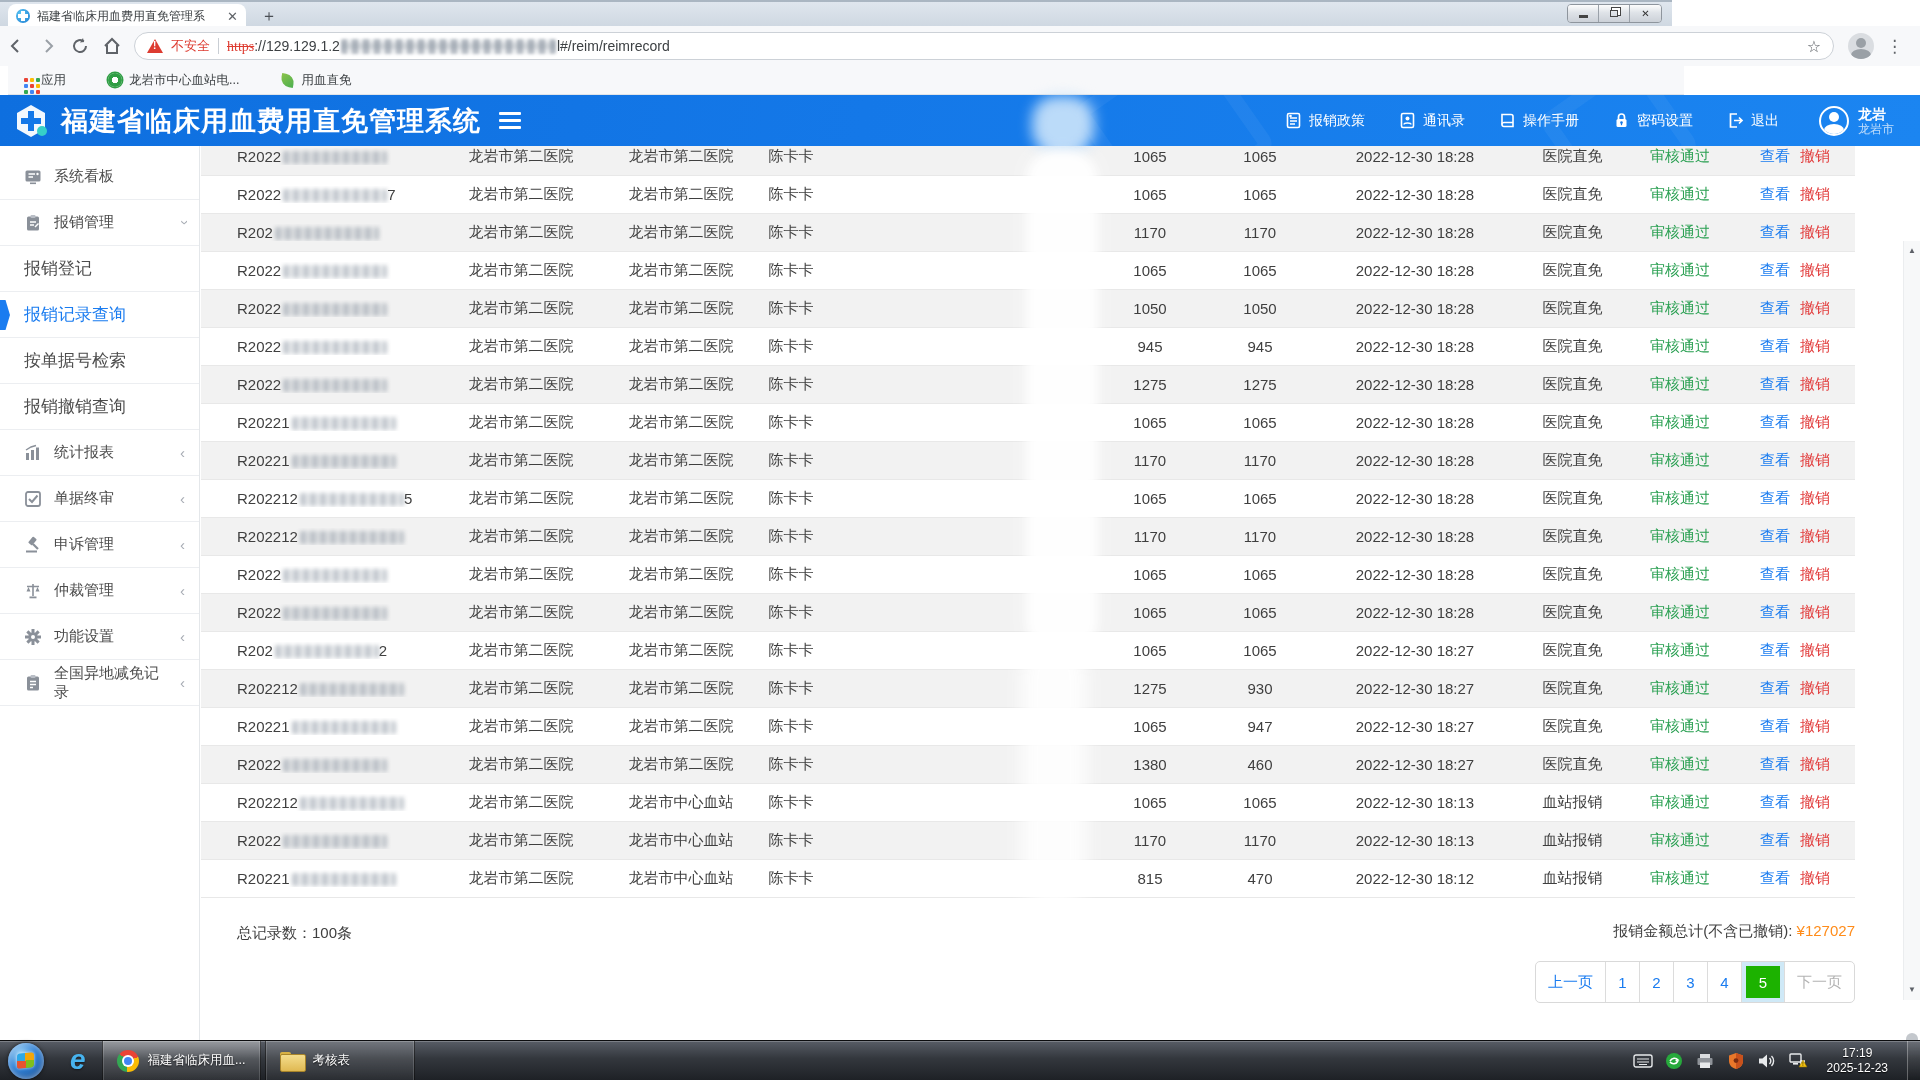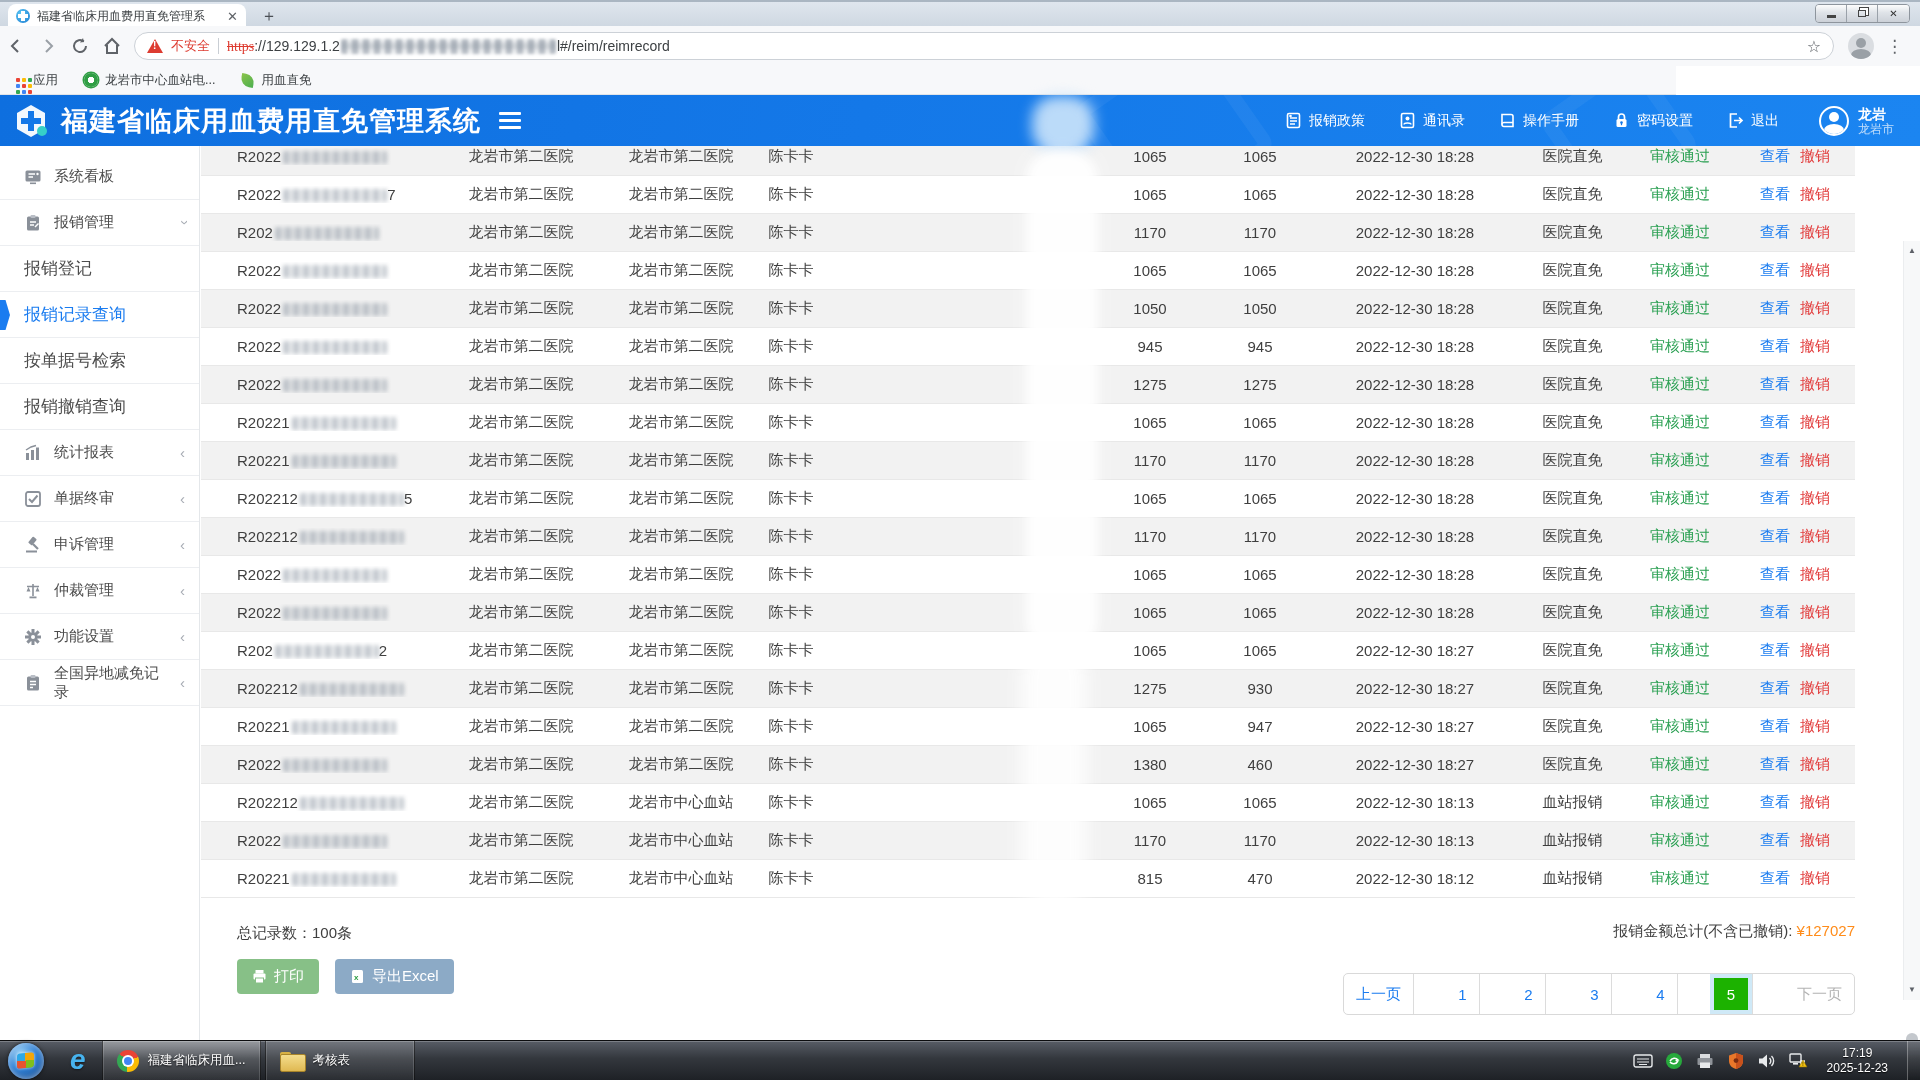--- a/index.html
+++ b/index.html
@@ -1,21 +1,21 @@
 <!DOCTYPE html>
 <html><head>
 <meta charset="utf-8">
 <style>
   *{margin:0;padding:0;box-sizing:border-box;}
   html,body{width:1920px;height:1080px;overflow:hidden;}
   body{font-family:"Liberation Sans","DejaVu Sans",sans-serif;background:#fff;position:relative;}
   .screen{position:absolute;inset:0;width:1920px;height:1080px;background:#fff;overflow:hidden;}
 
   
-  .tabstrip{position:absolute;left:0;top:0;width:1920px;height:26px;background:linear-gradient(#dfe6ee,#cfd8e2);border-top:2px solid #aab6c2;}
+  .tabstrip{position:absolute;left:0;top:0;width:1672px;height:26px;background:linear-gradient(#dfe6ee,#cfd8e2);border-top:2px solid #aab6c2;}
   .tab{position:absolute;left:8px;top:2px;width:238px;height:24px;background:#fff;border-radius:8px 8px 0 0;display:flex;align-items:center;padding:0 8px;gap:7px;}
   .favicon{width:14px;height:14px;border-radius:50%;background:radial-gradient(circle at 35% 35%,#5bc8f5,#1b7ad0);position:relative;flex:0 0 auto;}
   .favicon::after{content:"";position:absolute;left:5px;top:2px;width:4px;height:10px;background:#fff;}
   .favicon::before{content:"";position:absolute;left:2px;top:5px;width:10px;height:4px;background:#fff;}
   .tab-title{font-size:12px;color:#3c4043;white-space:nowrap;overflow:hidden;flex:1;}
   .tab-close{font-size:13px;color:#5f6368;cursor:pointer;flex:0 0 auto;}
   .newtab{position:absolute;left:256px;top:4px;width:26px;height:20px;text-align:center;color:#4a4f55;font-size:16px;line-height:19px;border-radius:4px;}
   .winbtns{position:absolute;right:10px;top:2px;display:flex;border:1px solid #8e959d;border-radius:4px;overflow:hidden;height:19px;}
   .winbtn{width:31px;height:100%;background:linear-gradient(#fdfdfd,#dfe3e8 45%,#ccd1d8);border-right:1px solid #9aa1a9;display:flex;align-items:center;justify-content:center;font-size:10px;color:#333;}
   .winbtn:last-child{border-right:none;}
@@ -28,21 +28,21 @@
   .warn-tri::after{content:"!";position:absolute;left:-2px;top:1px;color:#fff;font-size:10px;font-weight:bold;}
   .sec-warn{color:#dd3c31;font-size:13px;}
   .omni-div{width:1px;height:16px;background:#c9ced4;}
   .scheme{color:#dd3c31;text-decoration:line-through;font-family:Liberation Serif, serif;}
   .urlblur{display:inline-block;width:215px;height:15px;margin:0 1px;vertical-align:-3px;border-radius:2px;background:repeating-linear-gradient(90deg,rgba(125,136,150,.55) 0 6px,rgba(125,136,150,.15) 6px 11px),linear-gradient(rgba(140,150,160,0) 0 2px,rgba(140,150,160,.3) 5px 9px,rgba(140,150,160,0) 12px);filter:blur(1.6px);}
   .omni-star{margin-left:auto;font-size:16px;color:#5f6368;}
   .chrome-avatar{width:26px;height:26px;border-radius:50%;background:#dadde1;margin-left:14px;position:relative;overflow:hidden;}
   .chrome-avatar::before{content:"";position:absolute;left:8px;top:5px;width:10px;height:10px;border-radius:50%;background:#9aa0a6;}
   .chrome-avatar::after{content:"";position:absolute;left:3px;top:16px;width:20px;height:12px;border-radius:50%;background:#9aa0a6;}
   .menu-dots{margin:0 14px 0 12px;font-size:17px;color:#5f6368;letter-spacing:0;}
-  .bookmarks{position:absolute;left:0;top:66px;width:1676px;height:29px;background:#f7f8fa;border-bottom:1px solid #e1e4e8;display:flex;align-items:center;gap:26px;padding-left:14px;}
+  .bookmarks{position:absolute;left:8px;top:66px;width:1676px;height:29px;background:#f7f8fa;border-bottom:1px solid #e1e4e8;display:flex;align-items:center;gap:42px;padding-left:14px;}
   .bm{display:flex;align-items:center;gap:7px;font-size:12.5px;color:#3c4043;}
   .bm-apps{width:4px;height:4px;margin:2px 6px 2px 2px;background:#ea4335;border-radius:1px;box-shadow:6px 0 0 #fbbc05,12px 0 0 #34a853,0 6px 0 #4285f4,6px 6px 0 #ea4335,12px 6px 0 #fbbc05,0 12px 0 #34a853,6px 12px 0 #4285f4,12px 12px 0 #ea4335;}
   .bm-gear{width:14px;height:14px;border-radius:50%;background:radial-gradient(circle at 50% 50%,#fff 0 3px,#2f9e44 3px);box-shadow:0 0 0 1.5px #2f9e44;}
   .bm-leaf{width:13px;height:13px;background:linear-gradient(135deg,#8bc34a,#4caf50);border-radius:0 70% 0 70%;transform:rotate(10deg);}
 
   
   .appheader{position:absolute;left:0;top:95px;width:1920px;height:51px;background:linear-gradient(100deg,#0e6fdf 0%,#1478e8 45%,#1b85f1 100%);display:flex;align-items:center;color:#fff;overflow:hidden;}
   .appheader::before,.appheader::after{content:"";position:absolute;width:120px;height:120px;border:14px solid rgba(255,255,255,.05);transform:rotate(55deg);border-radius:14px;}
   .appheader::before{left:1100px;top:-40px;}
   .appheader::after{left:1560px;top:-20px;width:90px;height:90px;}
@@ -83,21 +83,21 @@
 
   
   .tfooter{position:relative;padding:26px 0 0 36px;font-size:15px;color:#3f3f3f;}
   .btnrow{margin-top:16px;display:flex;gap:16px;}
   .btn{height:35px;border-radius:4px;color:#fff;font-size:15px;display:flex;align-items:center;gap:7px;padding:0 15px;border:none;cursor:pointer;}
   .btn-print{background:#87c087;}
   .btn-excel{background:#8caac6;}
   .bicon{width:15px;height:15px;display:flex;}
   .fright{position:absolute;right:0;top:24px;text-align:right;}
   .sumval{color:#ff8c1a;}
-  .pager{display:inline-flex;margin-top:32px;border:1px solid #d9d9d9;border-radius:5px;overflow:hidden;background:#fff;gap:32px;}
+  .pager{display:inline-flex;margin-top:20px;border:1px solid #d9d9d9;border-radius:5px;overflow:hidden;background:#fff;}
   .pcell{min-width:34px;height:40px;display:flex;align-items:center;justify-content:center;font-size:15px;color:#1a7cf0;border-right:1px solid #dcdcdc;padding:0 12px;cursor:pointer;}
   .pcell:last-child{border-right:none;}
   .pcell.next{color:#b3b3b3;}
   .pcell.pactive{padding:0;background:#cfe9f7;}
   .pcell.pactive span{display:flex;align-items:center;justify-content:center;width:34px;height:32px;margin:0 4px;background:#1cb200;color:#fff;}
 
   
   .pagescroll{position:absolute;right:0;top:95px;bottom:40px;width:17px;background:#f7f8f9;border-left:1px solid #ebedef;z-index:5;}
   .sarrow{position:absolute;left:0;width:16px;height:16px;text-align:center;font-size:8px;color:#5d6168;line-height:16px;}
   .sarrow.up{top:2px;}
@@ -655,41 +655,20 @@
     <div class="c">470</div>
     <div class="c">2022-12-30 18:12</div>
     <div class="c">血站报销</div>
     <div class="c green">审核通过</div>
     <div class="c actions"><a class="view">查看</a><a class="revoke">撤销</a></div>
   </div>
 </div>
 
       <div class="tfooter">
         <div>总记录数：100条</div>
-        <div class="btnrow">
-          <button class="btn btn-print">
-            <span class="bicon">
-                <svg width="15" height="15" viewBox="0 0 15 15">
-                  <rect x="3.5" y="1" width="8" height="3.5" fill="#fff"></rect>
-                  <rect x="1.5" y="4.5" width="12" height="6" rx="1" fill="#fff"></rect>
-                  <rect x="3.5" y="9" width="8" height="5" fill="#fff" stroke="#87c087"></rect>
-                </svg>
-              </span>
-            <span>打印</span>
-          </button>
-          <button class="btn btn-excel">
-            <span class="bicon">
-                <svg width="15" height="15" viewBox="0 0 15 15">
-                  <rect x="2" y="1" width="11" height="13" rx="1.5" fill="#fff"></rect>
-                  <text x="4" y="11" font-size="8" fill="#2f9e44" font-weight="bold">x</text>
-                </svg>
-              </span>
-            <span>导出Excel</span>
-          </button>
-        </div>
         <div class="fright">
           <span>报销金额总计(不含已撤销):</span>
           <span class="sumval">¥127027</span>
           <br>
           <div class="pager">
             <div class="pcell">上一页</div>
             <div class="pcell">1</div>
             <div class="pcell">2</div>
             <div class="pcell">3</div>
             <div class="pcell">4</div>

